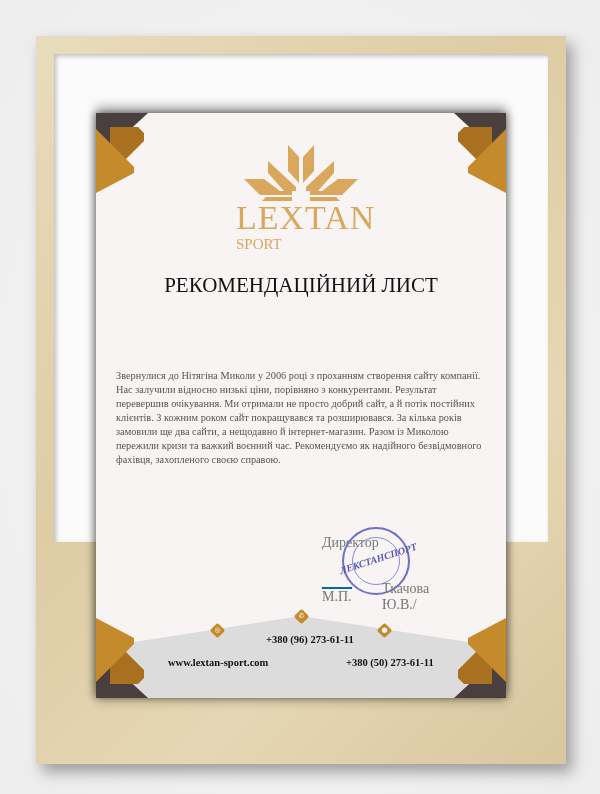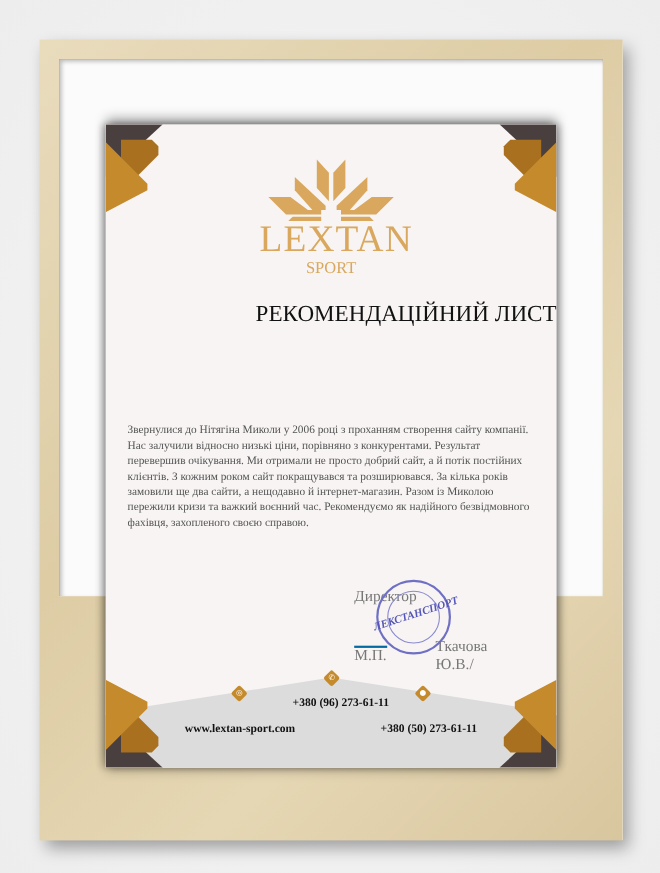--- a/index.html
+++ b/index.html
@@ -8,25 +8,25 @@
   .frame{position:absolute;left:36px;top:36px;width:530px;height:728px;
     background:linear-gradient(135deg,#e9dcbd,#ddcca4 40%,#e6d7b4 70%,#d8c69e);
     box-shadow:6px 8px 14px rgba(0,0,0,0.35);}
   .mat{position:absolute;left:18px;top:18px;width:494px;height:488px;background:#fbfbfb;
     box-shadow:inset 2px 2px 4px rgba(0,0,0,0.25);}
   .doc{position:absolute;left:42px;top:59px;width:410px;height:585px;background:#f7f4f3;overflow:hidden;
     box-shadow:0 -6px 10px rgba(0,0,0,0.35),0 4px 10px rgba(0,0,0,0.2),-3px 0 6px rgba(0,0,0,0.2),3px 0 6px rgba(0,0,0,0.2);}
   .corner{position:absolute;width:70px;height:80px;}
   .logo{position:absolute;left:140px;top:30px;width:130px;height:110px;text-align:center;}
   .brand{font-family:"Liberation Serif",serif;color:#d9a85e;font-size:34px;letter-spacing:1px;position:absolute;left:0;right:0;top:56px;text-align:center;}
-  .sport{font-family:"Liberation Serif",serif;color:#d9a85e;font-size:15px;position:absolute;left:0;right:0;top:93px;text-align:center;}
-  .title{position:absolute;left:0;right:0;top:160px;text-align:right;font-size:21px;color:#111;}
+  .sport{font-family:"Liberation Serif",serif;color:#d9a85e;font-size:15px;position:absolute;left:0;right:0;top:93px;text-align:left;}
+  .title{position:absolute;left:0;right:0;top:160px;text-align:center;font-size:21px;color:#111;}
   .para{position:absolute;left:20px;width:372px;font-size:10.3px;line-height:14px;color:#555;}
   .p1{top:205px;text-indent:52px;}
-  .p2{top:272px;}
+  .p2{top:256px;}
   .stamp-area{position:absolute;left:226px;top:412px;width:130px;height:80px;}
   .stamp{position:absolute;left:20px;top:2px;width:68px;height:68px;border-radius:50%;border:2px solid #6f6fc4;box-sizing:border-box;}
   .stamp .inner{position:absolute;inset:8px;border-radius:50%;border:1px solid #8a8ad0;}
   .stamp .t{position:absolute;left:-6px;top:24px;width:80px;text-align:center;font-size:10px;font-style:italic;color:#5656b8;transform:rotate(-18deg);font-weight:bold;}
   .sig-lbl{position:absolute;font-size:14px;color:#777;}
   .footer-bg{position:absolute;left:0;bottom:0;width:410px;height:90px;}
   .ficon{position:absolute;width:11px;height:11px;background:#c58a2c;transform:rotate(45deg);border-radius:2px;}
   .ficon span{position:absolute;inset:0;transform:rotate(-45deg);color:#fff;font-size:7px;text-align:center;line-height:11px;font-family:"DejaVu Sans",sans-serif;}
   .ftxt{position:absolute;font-size:10.5px;color:#111;font-weight:bold;}
 </style>
@@ -70,21 +70,21 @@
       <div class="title">РЕКОМЕНДАЦІЙНИЙ ЛИСТ</div>
       <div class="para p2">Звернулися до Нітягіна Миколи у 2006 році з проханням створення сайту компанії. Нас залучили відносно низькі ціни, порівняно з конкурентами. Результат перевершив очікування. Ми отримали не просто добрий сайт, а й потік постійних клієнтів. З кожним роком сайт покращувався та розширювався. За кілька років замовили ще два сайти, а нещодавно й інтернет-магазин. Разом із Миколою пережили кризи та важкий воєнний час. Рекомендуємо як надійного безвідмовного фахівця, захопленого своєю справою.</div>
 
       <div class="stamp-area">
         <span class="sig-lbl" style="left:0;top:10px">Директор</span>
         <div class="stamp">
           <div class="inner"></div>
           <div class="t">ЛЕКСТАНСПОРТ</div>
         </div>
         <span class="sig-lbl" style="left:0;top:62px;border-top:2px solid #0369a1;">М.П.</span>
-        <span class="sig-lbl" style="left:74px;top:56px">Ткачова Ю.В./</span>
+        <span class="sig-lbl" style="left:60px;top:56px">Ткачова Ю.В./</span>
       </div>
 
       <svg class="footer-bg" viewBox="0 0 410 90" preserveAspectRatio="none">
         <polygon points="0,40 205,8 410,40 410,90 0,90" fill="#dcdcdc"></polygon>
       </svg>
       <div class="ficon" style="left:116px;top:512px">
           <span>◎</span>
         </div>
       <div class="ficon" style="left:200px;top:498px">
           <span>✆</span>

